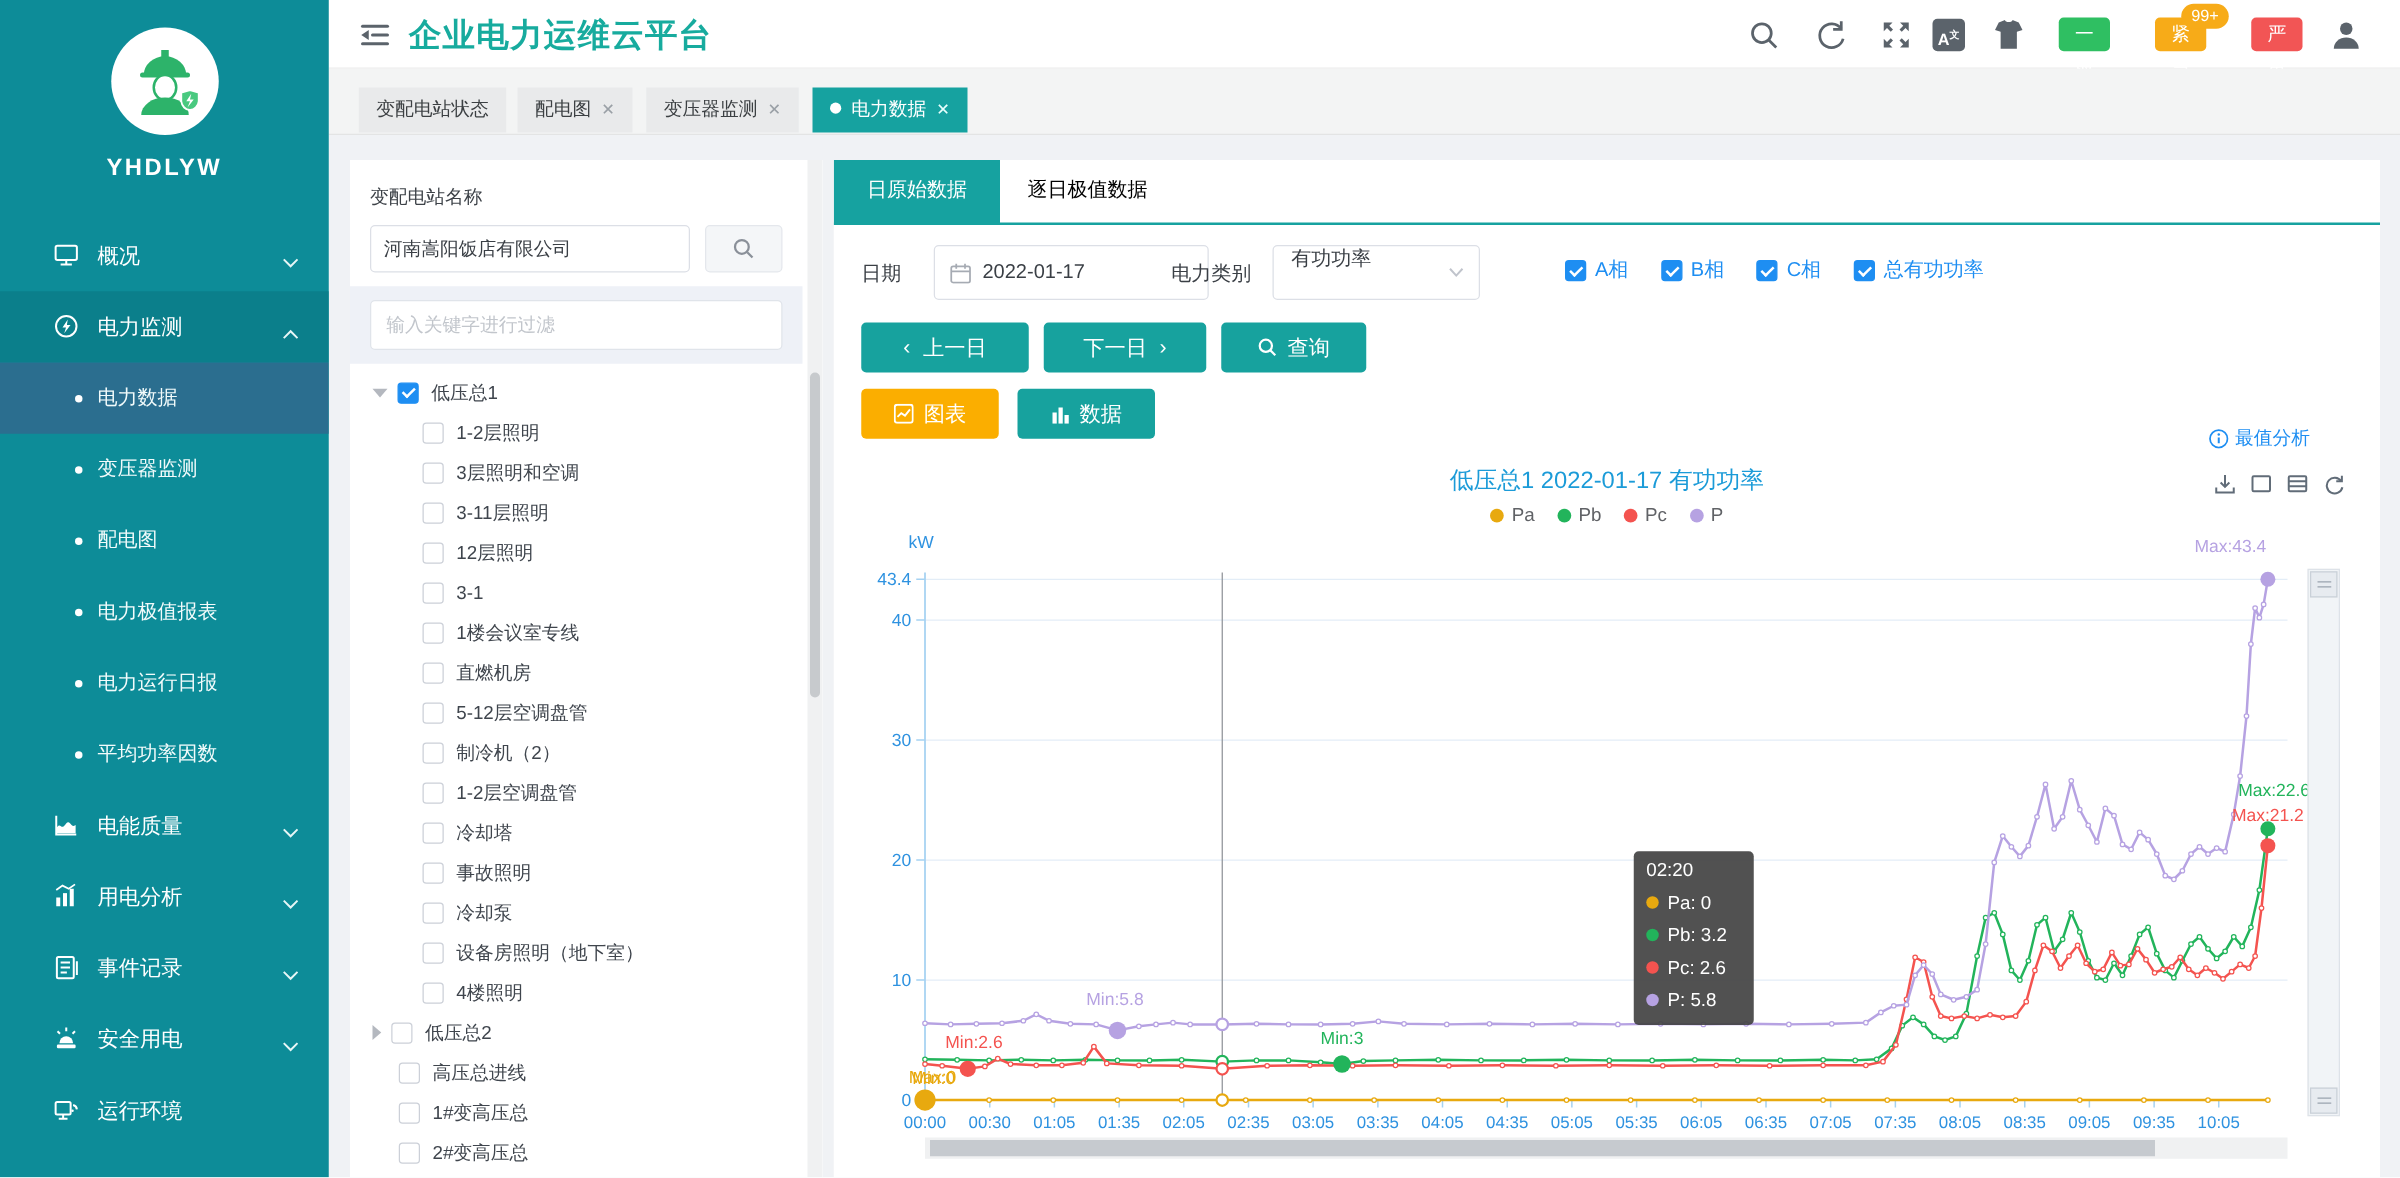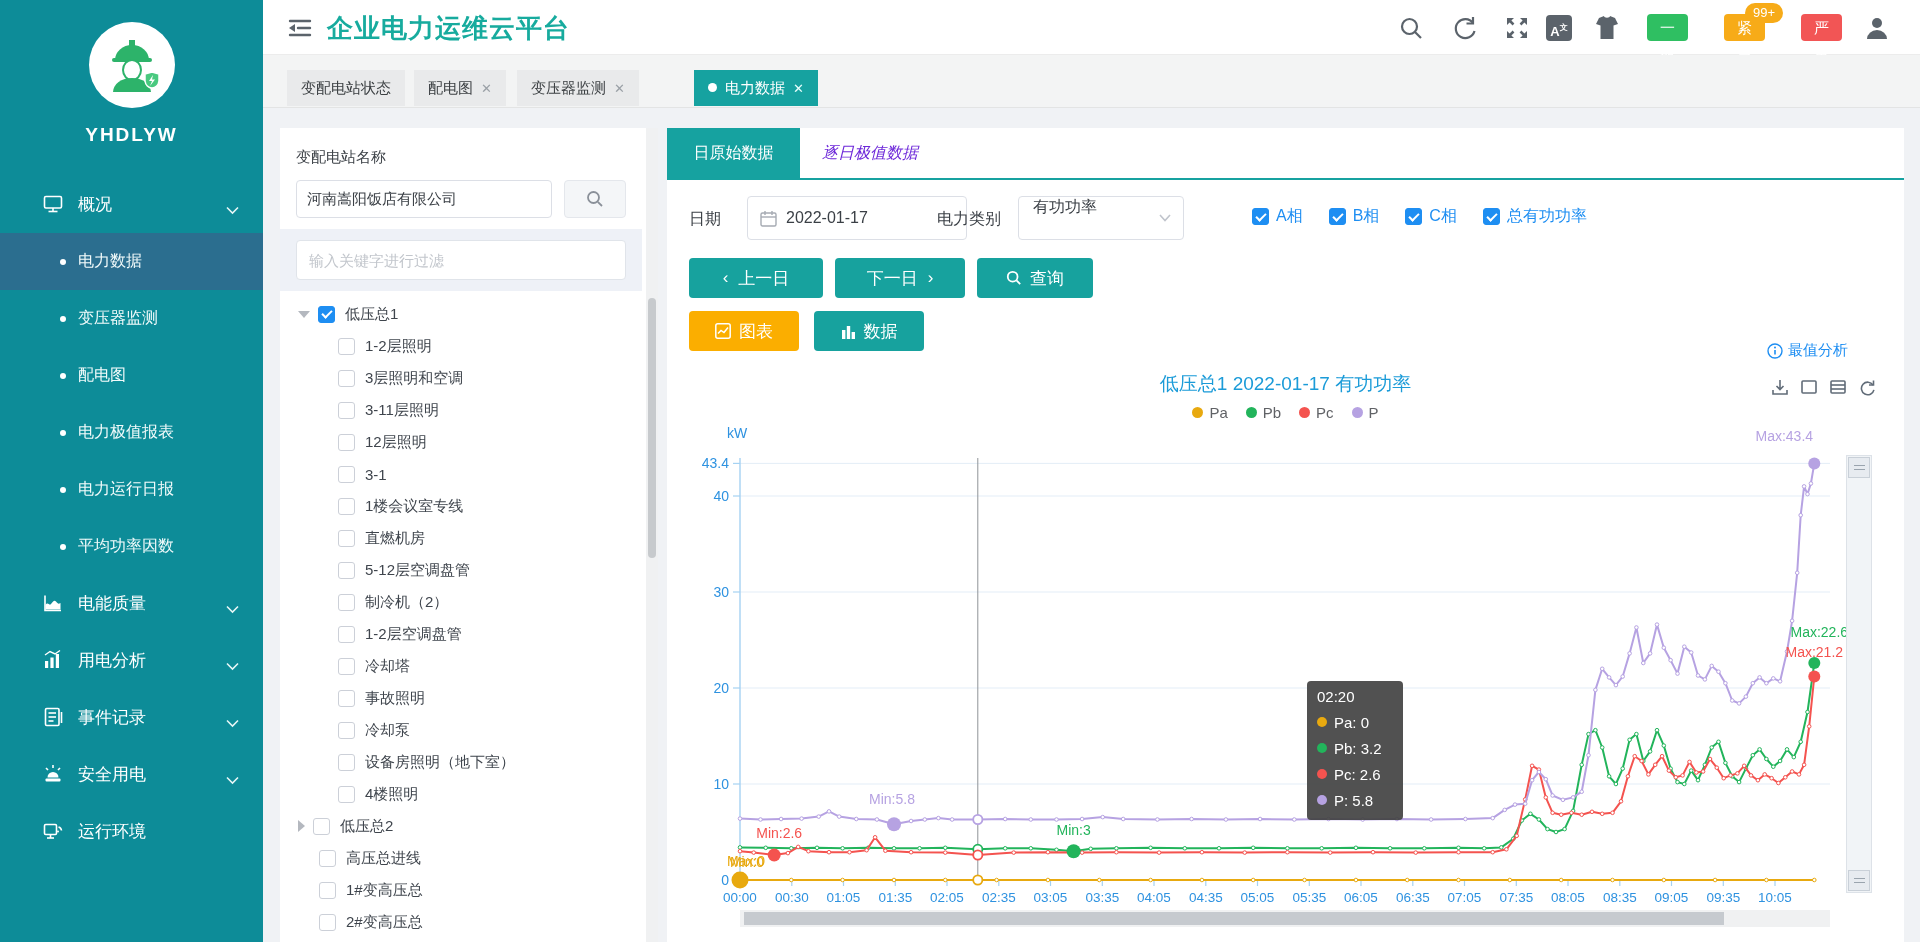--- a/index.html
+++ b/index.html
@@ -60,21 +60,21 @@
   .caret.none { width:13px; border:none; }
   .cb { width:17px; height:17px; border:1px solid #ccd0d8; border-radius:3px; background:#fff; margin-right:10px; position:relative; flex:0 0 17px; }
   .cb.checked { background:#1e8ef2; border-color:#1e8ef2; }
   .cb.checked::after { content:""; position:absolute; left:5px; top:1.5px; width:4px; height:8px; border:solid #fff; border-width:0 2px 2px 0; transform:rotate(45deg); }
   .st-scroll { position:absolute; right:0; top:0; width:12px; height:814px; background:#f0f1f2; }
   .st-thumb { position:absolute; right:2px; top:170px; width:8px; height:260px; border-radius:4px; background:#c7cacd; }
 
   
   .mtab { position:absolute; top:0; height:52px; font-size:16px; line-height:50px; text-align:center; cursor:pointer; }
   .mtab.active { background:#16a2a0; color:#fff; }
-  .mtab.idle { color:#6d28d9;font-style:italic; }
+  .mtab.idle { color:#000000; }
   .mtab-underline { position:absolute; left:0; top:50px; width:1237px; height:2px; background:#16a2a0; }
   .ctl-label { position:absolute; font-size:16px; color:#3a3f45; top:81px; }
   .date-input { position:absolute; left:80px; top:68px; width:220px; height:44px; border:1px solid #dcdfe6; border-radius:4px; display:flex; align-items:center; padding-left:12px; cursor:pointer; }
   .date-input span { font-size:16px; color:#3a3f45; margin-left:9px; }
   .sel-input { position:absolute; left:351px; top:68px; width:166px; height:44px; border:1px solid #dcdfe6; border-radius:4px; display:flex; padding-left:14px; cursor:pointer; }
   .sel-input span { font-size:16px; color:#3a3f45; }
   .sel-chev { position:absolute; right:12px; top:17px; }
   .phase-group { position:absolute; left:585px; top:78px; display:flex; align-items:center; }
   .phase-item { display:flex; align-items:center; margin-right:26px; cursor:pointer; }
   .phase-item .cb { margin-right:7px; }
@@ -129,20 +129,30 @@
           <span class="mi"><svg width="22" height="22" viewBox="0 0 22 22" fill="none" stroke="#fff" stroke-width="1.6">
               <rect x="2.5" y="3.5" width="17" height="11.5" rx="1.4"></rect>
               <line x1="11" y1="15" x2="11" y2="18.5"></line>
               <line x1="6.5" y1="18.5" x2="15.5" y2="18.5"></line>
             </svg></span>
           <span>概况</span>
           <span class="chev"><svg width="13" height="9" viewBox="0 0 13 8" fill="none" stroke="#e6f6f6" stroke-width="1.6">
               <polyline points="1,1 6.5,6.5 12,1"></polyline>
             </svg></span>
         </div>
+        <div class="side-item top expanded">
+          <span class="mi"><svg width="22" height="22" viewBox="0 0 22 22" fill="none" stroke="#fff" stroke-width="1.6">
+              <circle cx="11" cy="11" r="8.2"></circle>
+              <path d="M12.2 5.5 L8 12 h2.8 L9.4 16.6 L14.4 10 h-2.9 z" fill="#fff" stroke="none"></path>
+            </svg></span>
+          <span>电力监测</span>
+          <span class="chev"><svg width="13" height="9" viewBox="0 0 13 8" fill="none" stroke="#e6f6f6" stroke-width="1.6">
+              <polyline points="1,7 6.5,1.5 12,7"></polyline>
+            </svg></span>
+        </div>
         <div class="side-item sub active">
           <span class="bullet"></span>
           <span>电力数据</span>
         </div>
         <div class="side-item sub">
           <span class="bullet"></span>
           <span>变压器监测</span>
         </div>
         <div class="side-item sub">
           <span class="bullet"></span>
@@ -271,21 +281,21 @@
             <path d="M3 24 a10 9 0 0 1 20 0 z"></path>
           </svg>
       </div>
     </div>
   </header>
 
   <div class="tabstrip" id="tabstrip">
       <div class="crumb-tab" style="left: 24px;"><span>变配电站状态</span></div>
       <div class="crumb-tab" style="left: 151px;"><span>配电图</span><span class="x">✕</span></div>
       <div class="crumb-tab" style="left: 254px;"><span>变压器监测</span><span class="x">✕</span></div>
-      <div class="crumb-tab active" style="left: 387px; margin-left: 44px;"><span class="dot"></span><span>电力数据</span><span class="x">✕</span></div>
+      <div class="crumb-tab active" style="left: 387px;"><span class="dot"></span><span>电力数据</span><span class="x">✕</span></div>
     </div>
 
   <section class="card station-card">
     <div class="st-label">变配电站名称</div>
     <input class="st-input" value="河南嵩阳饭店有限公司" style="">
     <div class="st-search-btn">
       <svg width="20" height="20" viewBox="0 0 20 20" fill="none" stroke="#8a9099" stroke-width="1.8">
           <circle cx="8.5" cy="8.5" r="5.5"></circle>
           <line x1="12.8" y1="12.8" x2="17" y2="17"></line>
         </svg>

